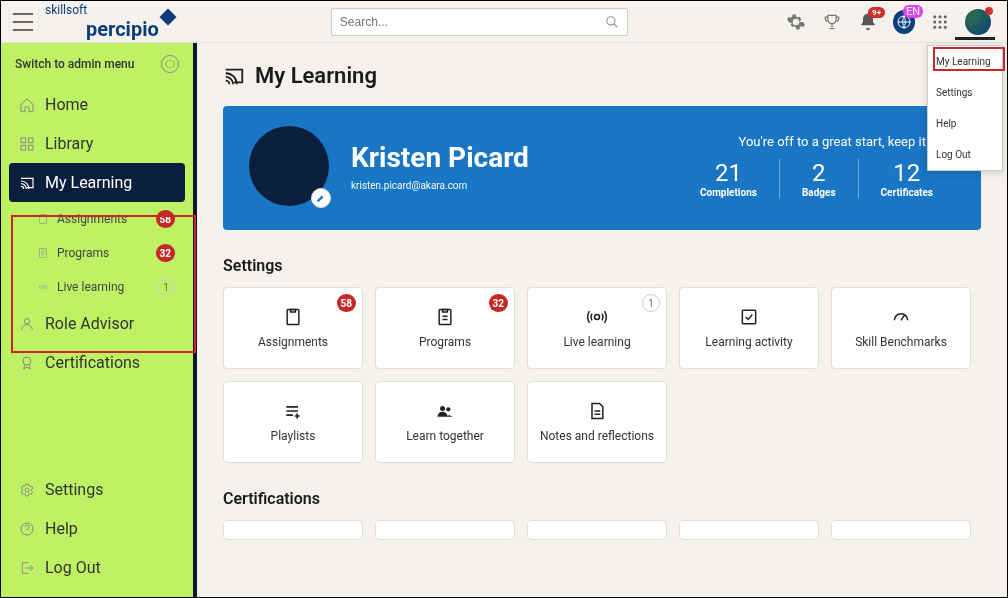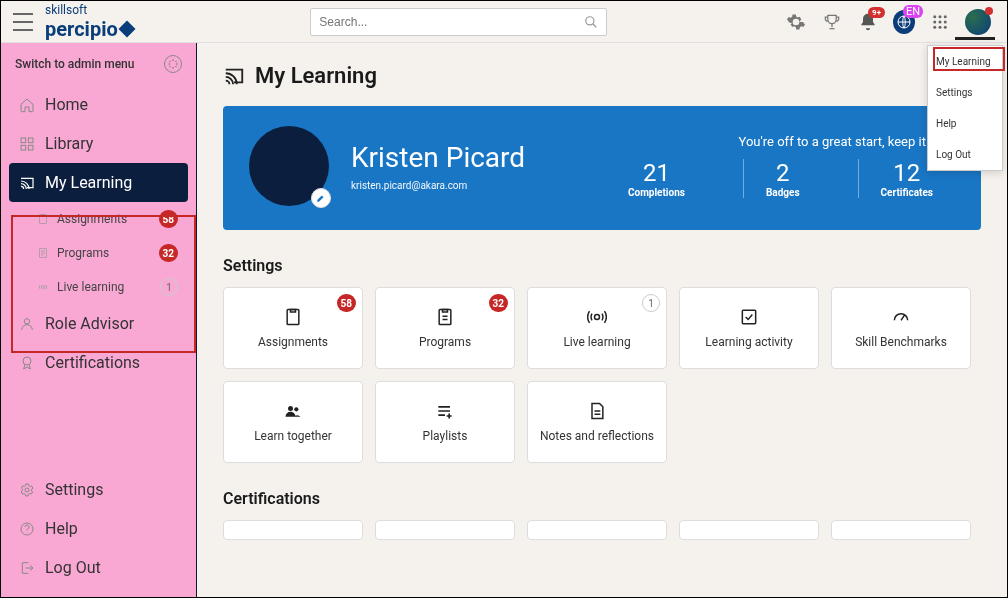--- a/index.html
+++ b/index.html
@@ -23,21 +23,21 @@
 .bell-icon{ color:#444;}
 .bell-badge{ position:absolute; top:-4px; right:-6px; background:#d32f2f; color:#fff; font-size:8px; border-radius:7px; padding:1px 4px; font-weight:bold;}
 .globe-icon{ background:#0a3d7a; color:#fff; border-radius:50%; width:24px; height:24px; display:flex; align-items:center; justify-content:center; font-size:9px; font-weight:bold;}
 .en-label{ position:absolute; top:-6px; right:-8px; background:#d946ef; color:#fff; font-size:11px; border-radius:6px; padding:0 3px; font-weight:normal;}
 .apps-icon{ color:#666;}
 .avatar-small{ width:26px; height:26px; background: radial-gradient(circle at 30% 30%, #2a6e4e, #0a3d7a); border-radius:50%; position:relative;}
 .avatar-dot{ position:absolute; top:-2px; right:-2px; width:8px; height:8px; background:#d32f2f; border-radius:50%;}
 .under-avatar{ position:absolute; top:36px; right:12px; width:40px; height:3px; background:#222;}
 
 .body-wrap { display: flex; height: calc(100% - 42px); }
-.sidebar { width: 196px; background: #f9a8d4; border-right: 1px solid #0f172a; overflow-y:auto; display:flex; flex-direction:column; }
+.sidebar { width: 196px; background: #bef264; border-right: 4px solid #0f172a; overflow-y:auto; display:flex; flex-direction:column; }
 .admin-row { display:flex; align-items:center; justify-content:space-between; padding: 12px 14px; font-size:12px; color:#333; font-weight:500;}
 .admin-icon{ width:18px; height:18px; border:1px solid #888; border-radius:50%; display:flex; align-items:center; justify-content:center; font-size:10px;}
 .nav { padding: 0 8px; }
 .nav-item { display:flex; align-items:center; padding: 10px 10px; font-size:16px; color:#333; cursor:pointer; border-radius:4px; gap:10px;}
 .nav-item.active { background:#0c1e3e; color:#fff;}
 .nav-icon{ width:16px; text-align:center; color:#888; font-size:14px;}
 .nav-item.active .nav-icon{ color:#fff;}
 .sub-items{ padding-left:18px; }
 .sub-item{ display:flex; align-items:center; justify-content:space-between; padding:8px 10px; font-size:12px; color:#444; cursor:pointer;}
 .sub-item .left{ display:flex; align-items:center; gap:8px;}
@@ -52,25 +52,25 @@
 
 .main { flex: 1; overflow-y: auto; padding: 20px 26px 40px; position:relative; }
 .page-title-row{ display:flex; align-items:center; gap:10px; margin-bottom:18px; }
 .page-title-row h1{ font-size:22px; font-weight:600; color:#1a1a1a;}
 .cast-icon{ font-size:20px; color:#333;}
 
 .hero { background:#1976c5; border-radius:4px; min-height:120px; display:flex; align-items:center; padding:20px 26px 24px; gap:22px; color:#fff;}
 .hero-avatar{ width:80px; height:80px; background:#0c1e3e; border-radius:50%; position:relative;}
 .edit-badge{ position:absolute; bottom:-2px; right:-2px; width:20px; height:20px; background:#fff; border-radius:50%; display:flex; align-items:center; justify-content:center; color:#1976c5; font-size:11px; border:1px solid #e0e0e0;}
 .hero-info{ flex:1;}
-.hero-name{ font-size:28px; font-weight:400; margin-bottom:6px;}
+.hero-name{ font-size:28px; font-weight:700; margin-bottom:6px;}
 .hero-email{ font-size:10px; opacity:.95;}
 .hero-stats{ text-align:center; }
 .hero-msg{ font-size:13px; margin-bottom:10px; text-align:right; padding-right:8px;}
-.stat-row{ display:flex;gap:36px; }
+.stat-row{ display:flex; }
 .stat{ padding:0 22px; border-left:1px solid rgba(255,255,255,.4);}
 .stat:first-child{ border-left:none;}
 .stat .num{ font-size:24px; font-weight:400;}
 .stat .lbl{ font-size:10px;font-weight:bold;}
 
 .section-title{ font-size:16px; font-weight:600; margin:26px 0 12px; color:#1a1a1a;}
 .card-grid{ display:flex; gap:12px; flex-wrap:wrap;}
 .card{ width:140px; height:82px; border:1px solid #ddd; border-radius:4px; background:#fff; display:flex; flex-direction:column; align-items:center; justify-content:center; gap:8px; cursor:pointer; position:relative; font-size:12px; color:#333;}
 .card .cicon{ font-size:20px; color:#333;}
 .card .cbadge{ position:absolute; top:6px; right:6px; }
@@ -87,21 +87,21 @@
 
 <div class="header">
   <div class="hamburger">
       <span></span>
       <span></span>
       <span></span>
     </div>
   <div class="logo">
     <div>
       <div class="top-word">skillsoft</div>
-      <div style="display:flex;align-items:flex-end;">
+      <div style="display:flex;align-items:flex-start;margin-left:41px;">
         <span class="main-word">percipio</span>
         <span class="diamond"></span>
       </div>
     </div>
   </div>
   <div class="search-wrap">
     <div class="search-box">
       <input placeholder="Search..." style="">
       <span>
         <svg width="14" height="14" viewBox="0 0 24 24" fill="none" stroke="#999" stroke-width="2">
@@ -378,35 +378,35 @@
       <div class="card">
         <span class="cicon">
             <svg width="20" height="20" viewBox="0 0 24 24" fill="none" stroke="#222" stroke-width="1.8">
               <path d="M4 16a8 8 0 1116 0M12 16l4-6"></path>
             </svg>
           </span>
         <span>Skill Benchmarks</span>
       </div>
       <div class="card">
         <span class="cicon">
+            <svg width="20" height="20" viewBox="0 0 24 24" fill="none" stroke="#222" stroke-width="2">
+              <path d="M4 7h14M4 12h14M4 17h8M17 15v6M14 18h6"></path>
+            </svg>
+          </span>
+        <span>Playlists</span>
+      </div>
+      <div class="card">
+        <span class="cicon">
             <svg width="20" height="20" viewBox="0 0 24 24" fill="#222">
               <circle cx="9" cy="9" r="3"></circle>
               <circle cx="16" cy="10" r="2.5"></circle>
               <path d="M3 19a6 6 0 0112 0M13 19a5 5 0 018 0"></path>
             </svg>
           </span>
         <span>Learn together</span>
-      </div>
-      <div class="card">
-        <span class="cicon">
-            <svg width="20" height="20" viewBox="0 0 24 24" fill="none" stroke="#222" stroke-width="2">
-              <path d="M4 7h14M4 12h14M4 17h8M17 15v6M14 18h6"></path>
-            </svg>
-          </span>
-        <span>Playlists</span>
       </div>
       <div class="card">
         <span class="cicon">
             <svg width="20" height="20" viewBox="0 0 24 24" fill="none" stroke="#222" stroke-width="1.8">
               <path d="M6 3h9l4 4v14H6V3z"></path>
               <path d="M9 12h7M9 16h7"></path>
             </svg>
           </span>
         <span>Notes and reflections</span>
       </div>

